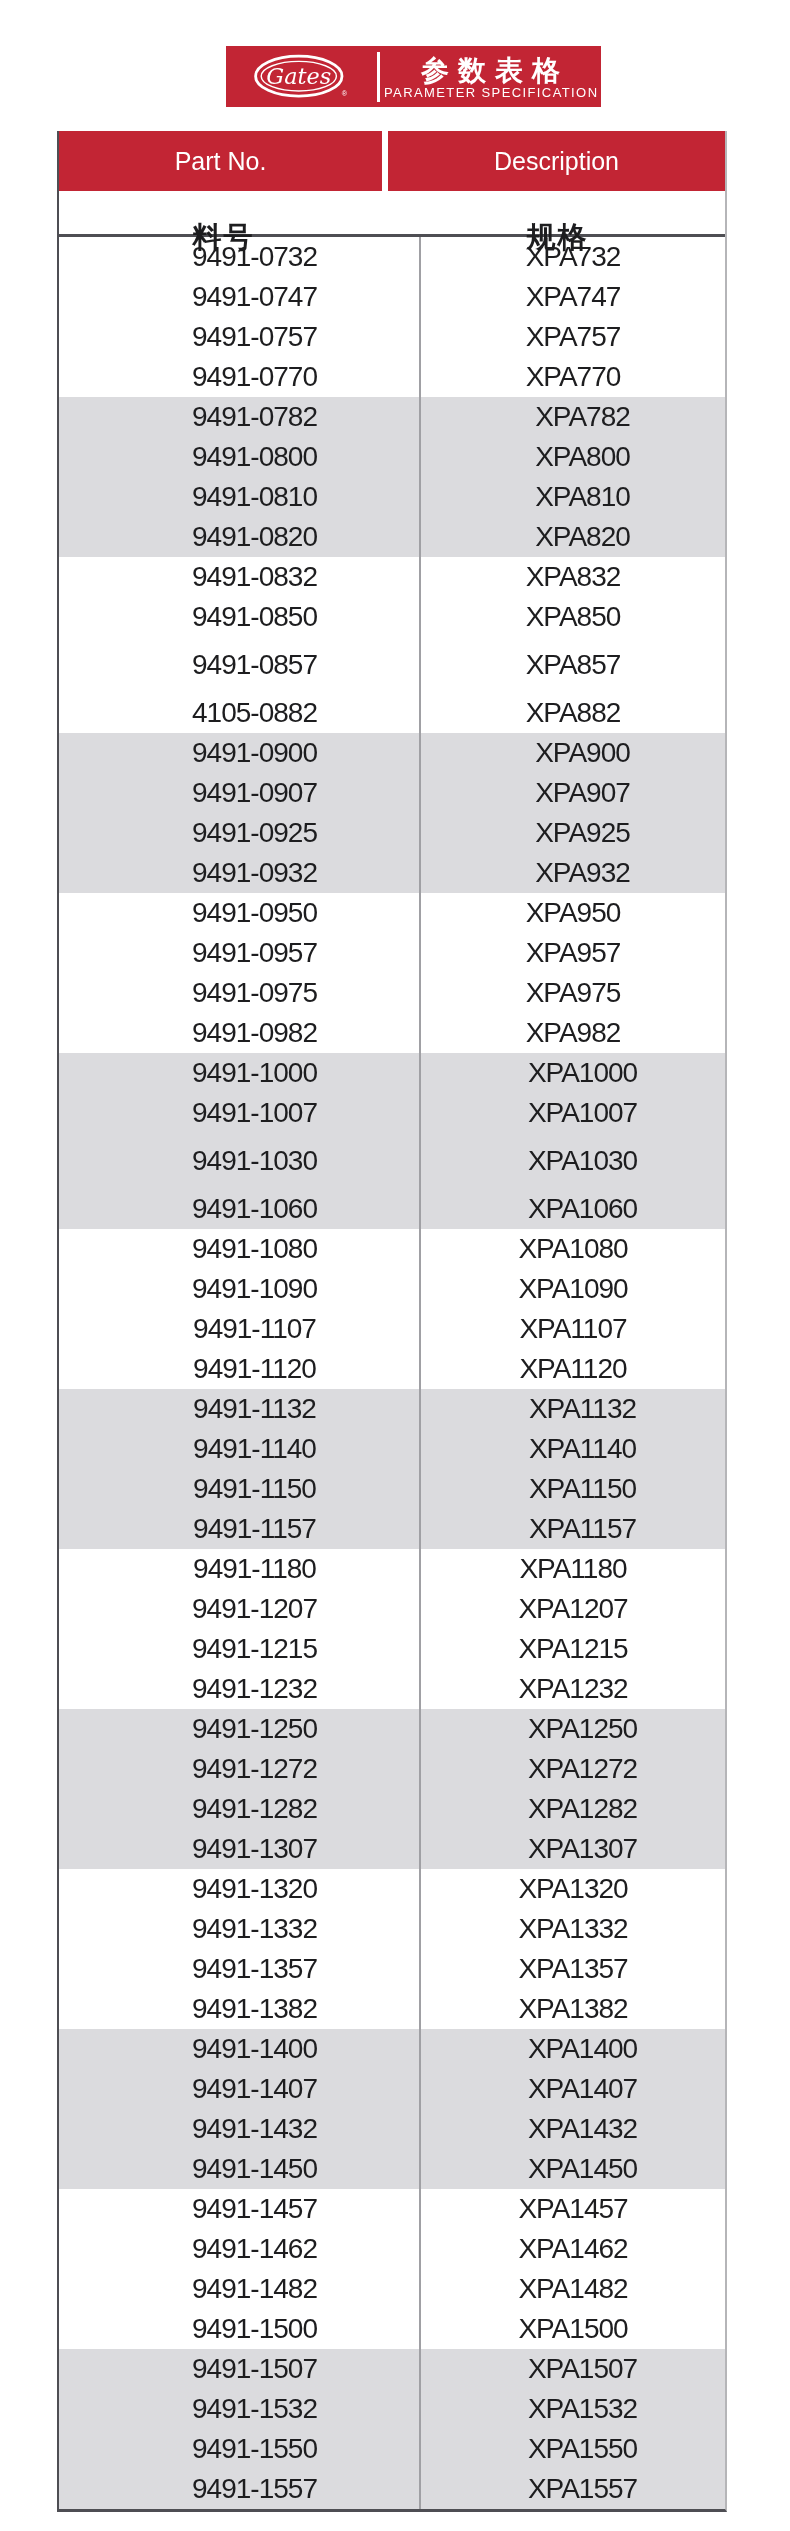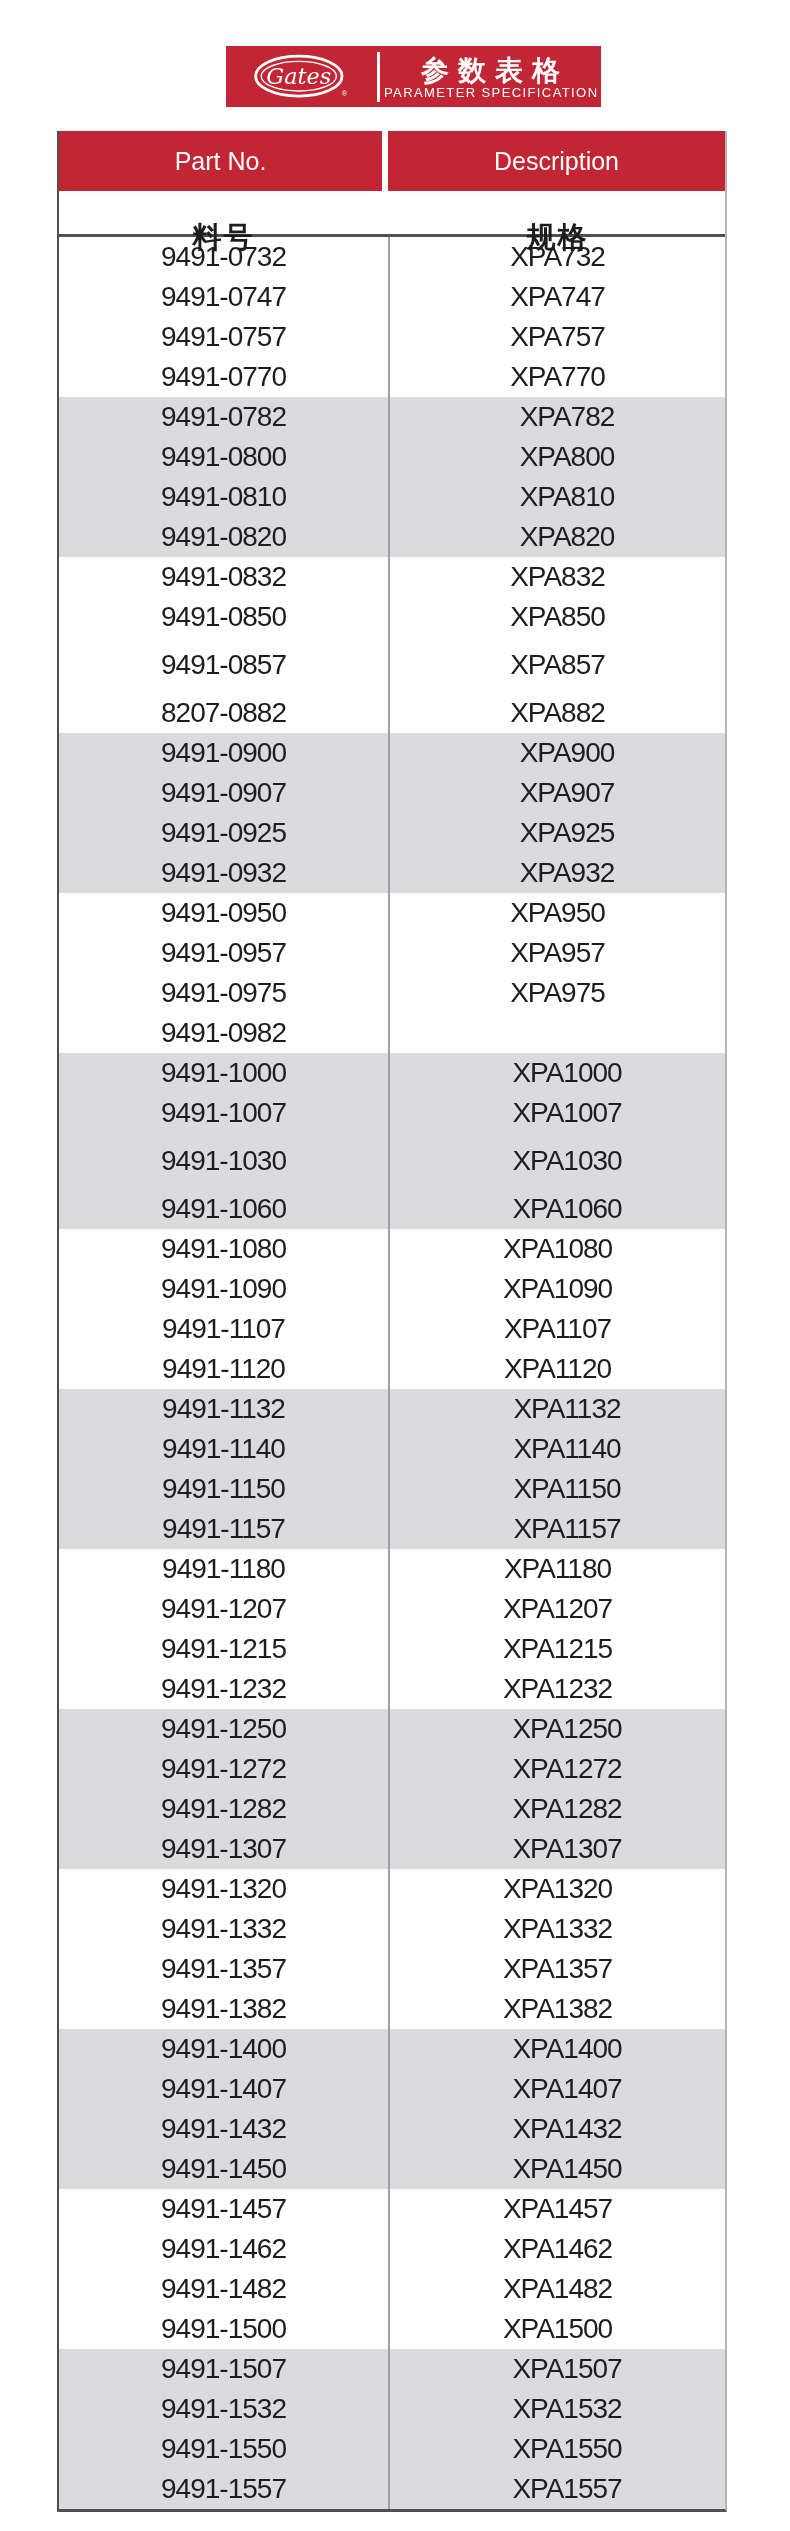--- a/index.html
+++ b/index.html
@@ -44,21 +44,21 @@
   }
   .thead-red{display:flex;height:60px;background:var(--brand-red);}
   .thead-red .cell{color:#fff;font-size:25px;}
   .thead-red .c1{width:329px;border-right:6px solid #fff;}
   .thead-red .c2{flex:1;}
   .thead-cn{display:flex;height:46px;background:#fff;border-bottom:3px solid var(--border-dark);}
   .thead-cn .cell{font-size:29px;font-weight:bold;letter-spacing:2px;margin-top:47px;}
   .thead-cn .c1,.tbody .c1{width:331px;border-right:2px solid var(--divider-gray);}
   .thead-cn .c2,.tbody .c2{flex:1;}
   .cell{display:flex;align-items:center;justify-content:center;text-align:center;}
-  .trow{display:flex;height:40px;background:#fff;}
+  .trow{display:flex;height:40px;background:#fff;padding-left:31px;}
   .trow.band{background:var(--band-gray);gap:19px;}
   .trow.gap{height:56px;}
   .trow .cell{font-size:28px;letter-spacing:-1px;white-space:nowrap;}
 </style>
 </head>
 <body>
 
 <header class="banner">
   <div class="logo-box">
     <svg viewBox="0 0 120 56" aria-hidden="true">
@@ -123,21 +123,21 @@
   </div>
       <div class="trow">
     <div class="cell c1">9491-0850</div>
     <div class="cell c2">XPA850</div>
   </div>
       <div class="trow gap">
     <div class="cell c1">9491-0857</div>
     <div class="cell c2">XPA857</div>
   </div>
       <div class="trow">
-    <div class="cell c1">8207-0882</div>
+    <div class="cell c1">4105-0882</div>
     <div class="cell c2">XPA882</div>
   </div>
       <div class="trow band">
     <div class="cell c1">9491-0900</div>
     <div class="cell c2">XPA900</div>
   </div>
       <div class="trow band">
     <div class="cell c1">9491-0907</div>
     <div class="cell c2">XPA907</div>
   </div>
@@ -156,20 +156,21 @@
       <div class="trow">
     <div class="cell c1">9491-0957</div>
     <div class="cell c2">XPA957</div>
   </div>
       <div class="trow">
     <div class="cell c1">9491-0975</div>
     <div class="cell c2">XPA975</div>
   </div>
       <div class="trow">
     <div class="cell c1">9491-0982</div>
+    <div class="cell c2">XPA982</div>
   </div>
       <div class="trow band">
     <div class="cell c1">9491-1000</div>
     <div class="cell c2">XPA1000</div>
   </div>
       <div class="trow band">
     <div class="cell c1">9491-1007</div>
     <div class="cell c2">XPA1007</div>
   </div>
       <div class="trow band gap">

